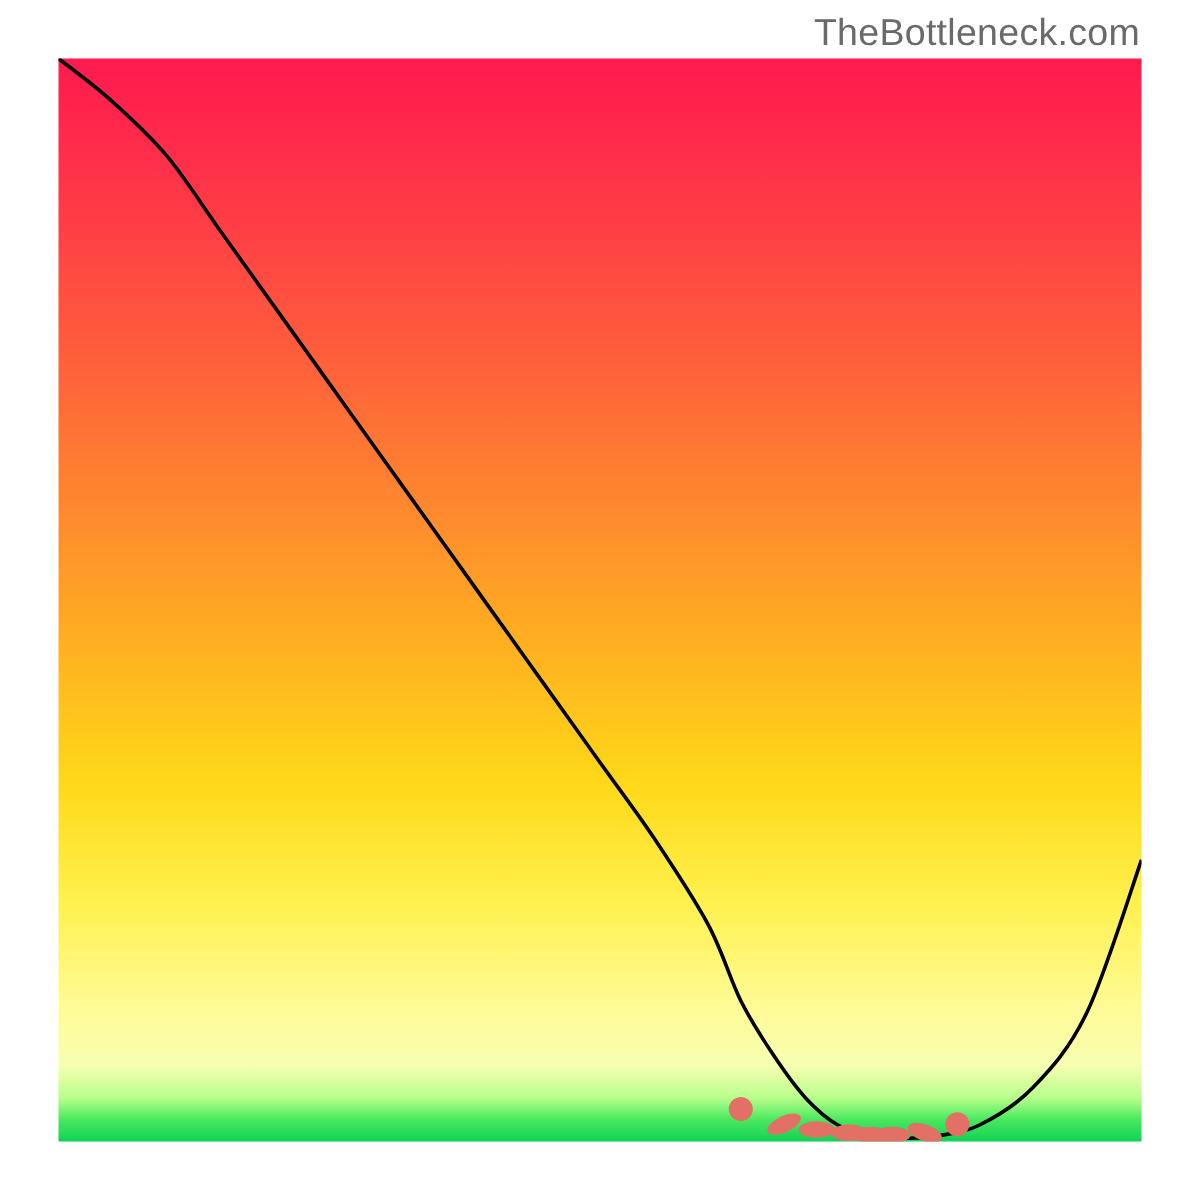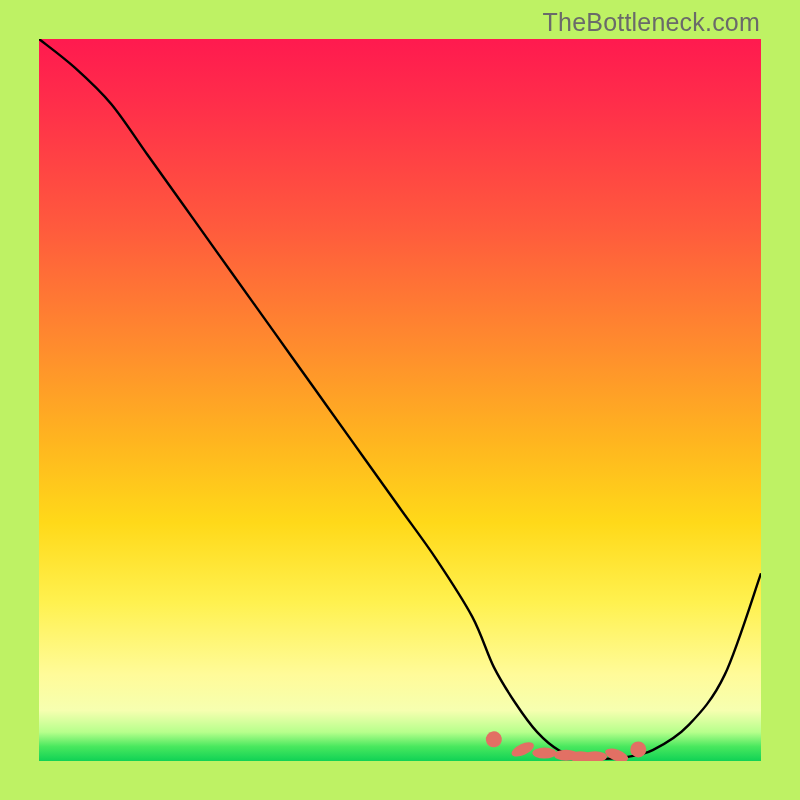--- a/index.html
+++ b/index.html
@@ -8,21 +8,21 @@
     width: 800px;
     height: 800px;
     background: #000;
     overflow: hidden;
     font-family: Arial, Helvetica, sans-serif;
   }
   .frame {
     position: relative;
     width: 800px;
     height: 800px;
-    background: #bef264;
+    background: #ffffff;
   }
   .plot-area {
     position: absolute;
     left: 39px;
     top: 39px;
     width: 722px;
     height: 722px;
     
     background: linear-gradient(
       to bottom,

